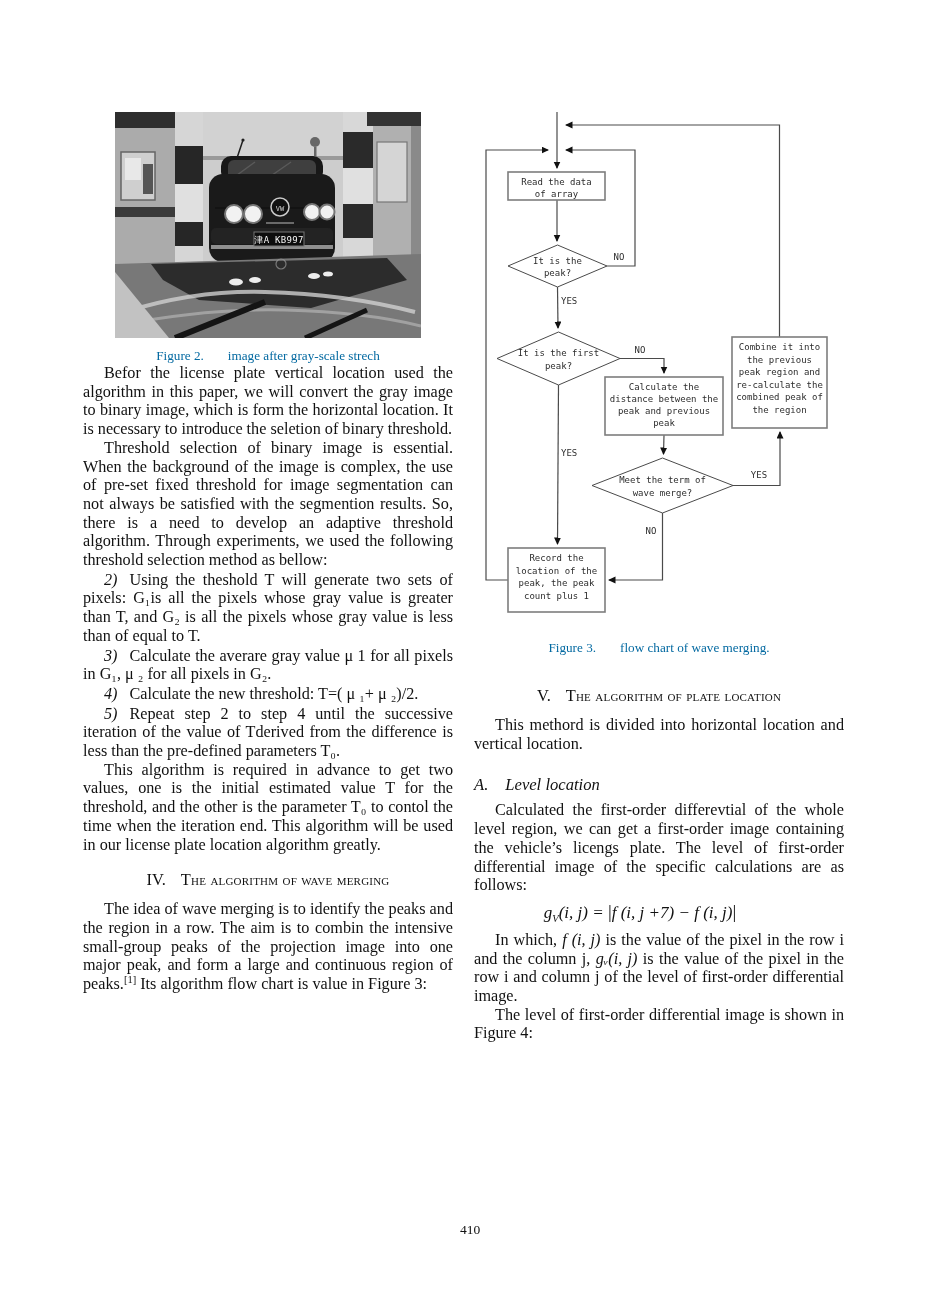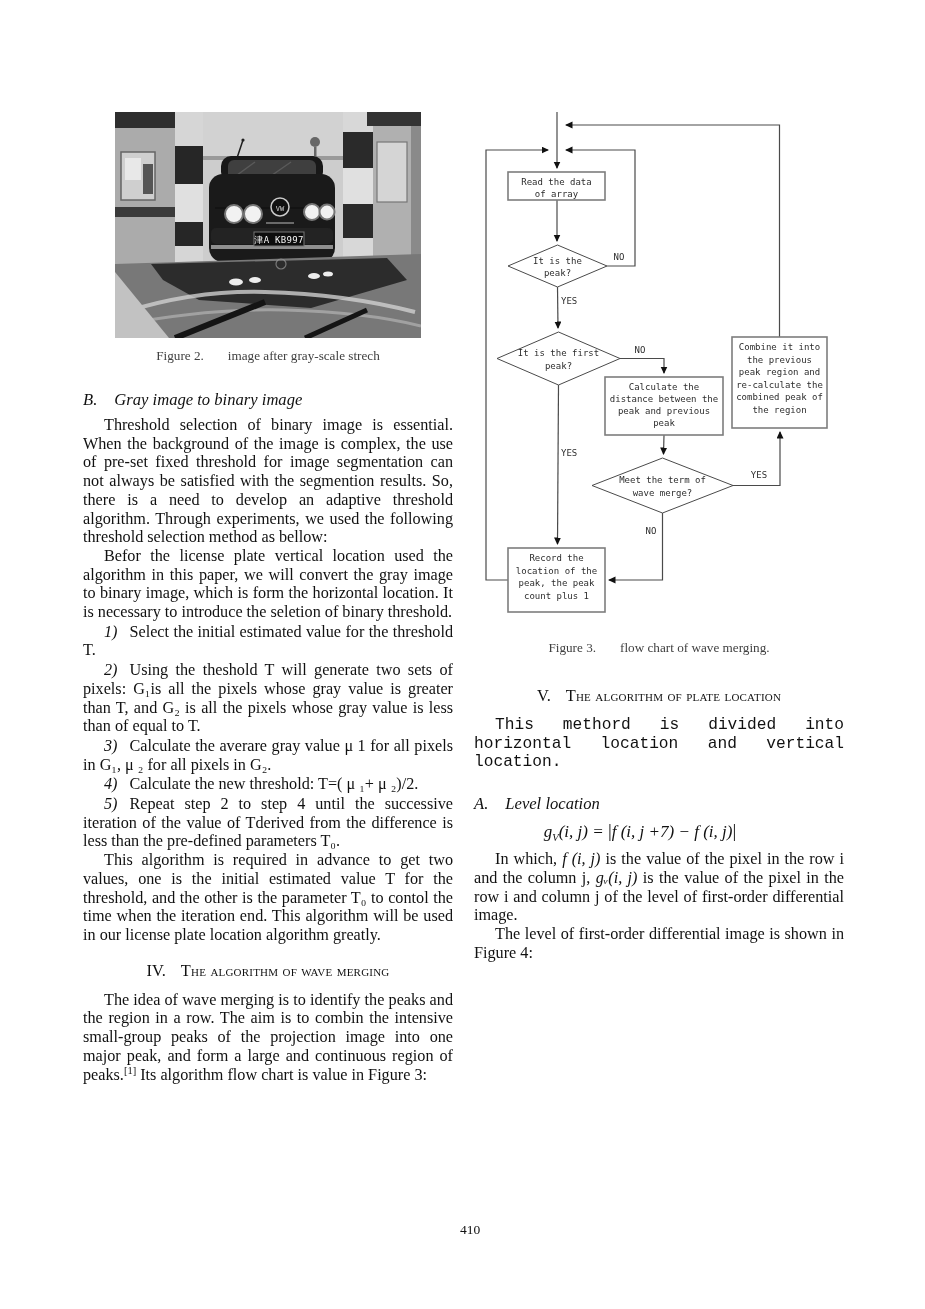--- a/index.html
+++ b/index.html
@@ -6,21 +6,21 @@
   .page{
     position:relative;width:925px;height:1309px;background:#ffffff;
     margin:0 auto;font-family:"Liberation Serif","DejaVu Serif",serif;color:#111;
     overflow:hidden;
   }
   .col{position:absolute;width:370px;}
   .col-left{left:83px;top:108px;}
   .col-right{left:474px;top:108px;}
 
   .photo-wrap{margin-left:32px;width:362px;height:226px;margin-top:4px;}
-  .caption{display:flex;justify-content:center;gap:24px;font-size:13.2px;margin-top:10px;color:#404040;}
+  .caption{display:flex;justify-content:center;gap:24px;font-size:13.2px;margin-top:10px;color:#0369a1;}
   .caption .cap-label{white-space:pre;}
 
   .sec-italic{font-style:italic;font-size:16.6px;margin-top:26px;margin-bottom:6px;}
   .sec-italic .sec-num{margin-right:17px;}
 
   .sec-center{text-align:center;font-size:16.4px;margin-top:16px;margin-bottom:10px;}
   .sec-center .sec-num{margin-right:15px;}
   .sec-center .sc{font-variant:small-caps;letter-spacing:.2px;}
 
   p.body{
@@ -39,21 +39,21 @@
 
   .flowchart-wrap{margin-left:6px;width:352px;height:512px;}
   .flow-text{font-family:"DejaVu Sans Mono",monospace;font-size:9px;fill:#2d2d2d;}
   .flow-label{font-family:"DejaVu Sans Mono",monospace;font-size:9px;fill:#2d2d2d;}
 
   .page-number{
     position:absolute;left:0;top:1222px;width:940px;text-align:center;
     font-size:13.5px;color:#111;
   }
   .cap3{margin-top:20px;}
-  .p5-wrap{margin-top:2px;font-family:Liberation Mono, monospace;}
+  .p5-wrap{margin-top:2px;}
 </style>
 </head>
 <body>
 
 <div class="page">
 
   <div class="col col-left">
 
     <div class="photo-wrap">
       <svg width="306" height="226" viewBox="0 0 306 226">
@@ -131,28 +131,24 @@
           <polygon points="0,160 54,226 0,226" fill="#c2c2c2"></polygon>
         </g>
       </svg>
     </div>
 
     <div class="caption">
       <span class="cap-label">Figure 2.</span>
       <span>image after gray-scale strech</span>
     </div>
 
-    <div class="sec-italic">
-      <span class="sec-num">B.</span><span>Gray image to binary image</span>
-    </div>
-
+
+    <p class="body">Befor the license plate vertical location used the algorithm in this paper, we will convert the gray image to binary image, which is form the horizontal location. It is necessary to introduce the seletion of binary threshold.</p>
     <p class="body">Threshold selection of binary image is essential. When the background of the image is complex, the use of pre-set fixed threshold for image segmentation can not always be satisfied with the segmention results. So, there is a need to develop an adaptive threshold algorithm. Through experiments, we used the following threshold selection method as bellow:</p>
-    <p class="body">Befor the license plate vertical location used the algorithm in this paper, we will convert the gray image to binary image, which is form the horizontal location. It is necessary to introduce the seletion of binary threshold.</p>
-
-    <p class="li"><span class="li-num">1)</span><span>Select the initial estimated value for the threshold T.</span></p>
+
     <p class="li"><span class="li-num">2)</span><span>Using the theshold T will generate two sets of pixels: G₁is all the pixels whose gray value is greater than T, and G₂ is all the pixels whose gray value is less than of equal to T.</span></p>
     <p class="li"><span class="li-num">3)</span><span>Calculate the averare gray value μ 1 for all pixels in G₁, μ ₂ for all pixels in G₂.</span></p>
     <p class="li"><span class="li-num">4)</span><span>Calculate the new threshold: T=( μ ₁+ μ ₂)/2.</span></p>
     <p class="li"><span class="li-num">5)</span><span>Repeat step 2 to step 4 until the successive iteration of the value of Tderived from the difference is less than the pre-defined parameters T₀.</span></p>
 
     <p class="body">This algorithm is required in advance to get two values, one is the initial estimated value T for the threshold, and the other is the parameter T₀ to contol the time when the iteration end. This algorithm will be used in our license plate location algorithm greatly.</p>
 
     <div class="sec-center">
       <span class="sec-num">IV.</span><span class="sc">The algorithm of wave merging</span>
     </div>
@@ -247,20 +243,21 @@
     <div class="sec-center" style="margin-top:30px;">
       <span class="sec-num">V.</span><span class="sc">The algorithm of plate location</span>
     </div>
 
     <p class="body p5-wrap">This methord is divided into horizontal location and vertical location.</p>
 
     <div class="sec-italic" style="margin-top:22px;">
       <span class="sec-num">A.</span><span>Level location</span>
     </div>
 
+    <p class="body">Calculated the first-order differevtial of the whole level region, we can get a first-order image containing the vehicle’s licengs plate. The level of first-order differential image of the specific calculations are as follows:</p>
 
     <div class="formula">
       <span>g</span><sub class="small">V</sub><span>(i, j) = </span><span class="bar">|</span><span>f (i, j +7) − f (i, j)</span><span class="bar">|</span>
     </div>
 
     <p class="body"><span>In which, </span><span class="mathi">f (i, j)</span><span> is the value of the pixel in the row i and the column j, </span><span class="mathi">gᵥ(i, j)</span><span> is the value of the pixel in the row i and column j of the level of first-order differential image.</span></p>
 
     <p class="body">The level of first-order differential image is shown in Figure 4:</p>
   </div>
 

